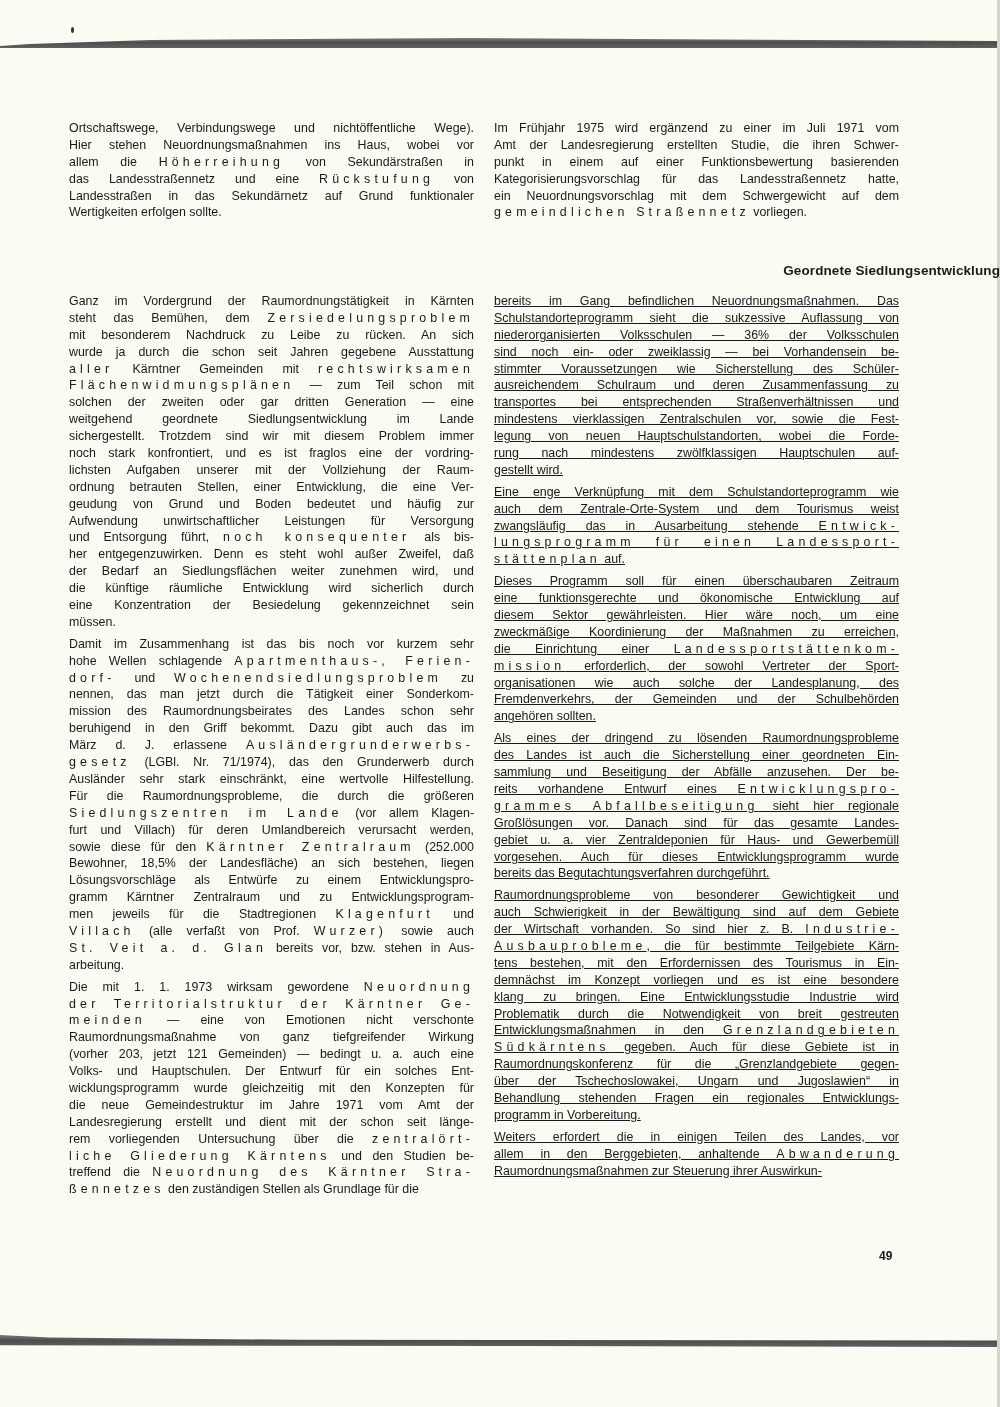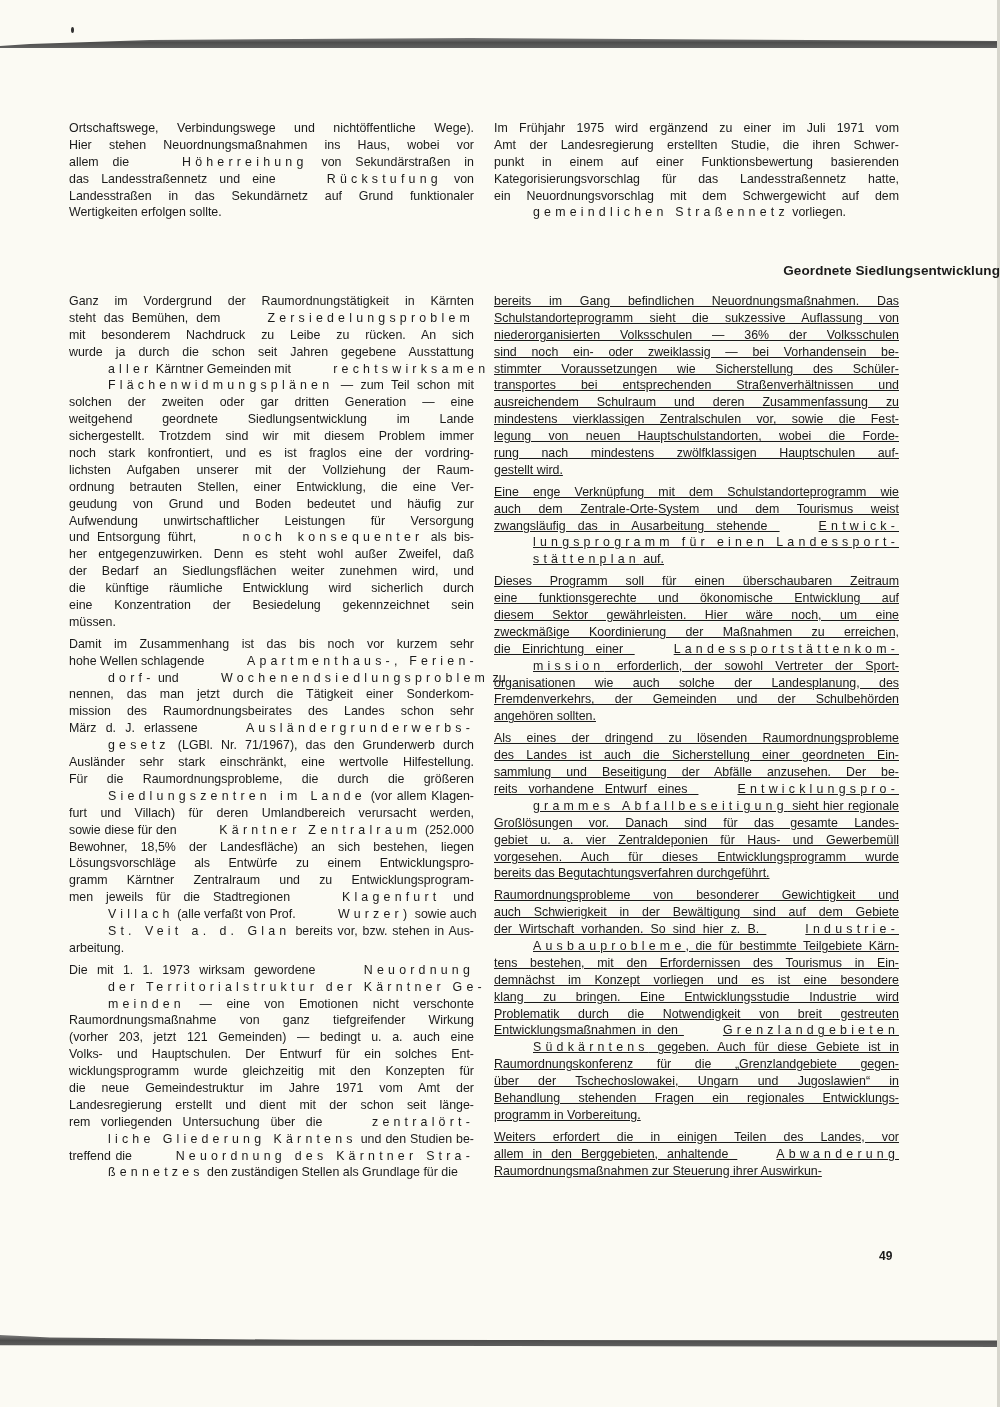--- a/index.html
+++ b/index.html
@@ -18,21 +18,21 @@
   .scan-bar.bottom { top: 1335px; height: 12px; clip-path: polygon(0 0, 5% 20%, 30% 40%, 100% 45%, 100% 100%, 0 85%); }
   .edge-right { position: absolute; right: 0; top: 0; width: 3px; height: 1407px; background: #d6d5cc; }
   .speck { position: absolute; background: #333; border-radius: 50%; }
 
   .col { position: absolute; width: 405px; font-size: 12.4px; line-height: 16.9px; }
   .col.left  { left: 69px; }
   .col.right { left: 494px; }
   .para { margin: 0 0 5px 0; }
   .line { display: block; text-align: justify; text-align-last: justify; white-space: nowrap; height: 16.9px; }
   .line.last { text-align-last: left; }
-  .sp { letter-spacing: 4.2px; margin-left: 39px; }
+  .sp { letter-spacing: 4.2px; }
 
   .heading {
     position: absolute; top: 263px; left: 0; width: 1000px; text-align: right;
     font-size: 13.5px; font-weight: bold; letter-spacing: 0.1px;
   }
   .page-number { position: absolute; top: 1249px; left: 879px; font-size: 12px; font-weight: bold; }
 </style>
 </head>
 <body>
 
@@ -82,22 +82,23 @@
       <span class="line"><span>die künftige räumliche Entwicklung wird sicherlich durch</span></span>
       <span class="line"><span>eine Konzentration der Besiedelung gekennzeichnet sein</span></span>
       <span class="line last"><span>müssen.</span></span>
     </div>
     <div class="para">
       <span class="line"><span>Damit im Zusammenhang ist das bis noch vor kurzem sehr</span></span>
       <span class="line"><span>hohe Wellen schlagende </span><span class="sp">Apartmenthaus-, Ferien-</span></span>
       <span class="line"><span class="sp">dorf-</span><span> und </span><span class="sp">Wochenendsiedlungsproblem</span><span> zu</span></span>
       <span class="line"><span>nennen, das man jetzt durch die Tätigkeit einer Sonderkom-</span></span>
       <span class="line"><span>mission des Raumordnungsbeirates des Landes schon sehr</span></span>
+      <span class="line"><span>beruhigend in den Griff bekommt. Dazu gibt auch das im</span></span>
       <span class="line"><span>März d. J. erlassene </span><span class="sp">Ausländergrunderwerbs-</span></span>
-      <span class="line"><span class="sp">gesetz</span><span> (LGBl. Nr. 71/1967), das den Grunderwerb durch</span></span>
+      <span class="line"><span class="sp">gesetz</span><span> (LGBl. Nr. 71/1974), das den Grunderwerb durch</span></span>
       <span class="line"><span>Ausländer sehr stark einschränkt, eine wertvolle Hilfestellung.</span></span>
       <span class="line"><span>Für die Raumordnungsprobleme, die durch die größeren</span></span>
       <span class="line"><span class="sp">Siedlungszentren im Lande</span><span> (vor allem Klagen-</span></span>
       <span class="line"><span>furt und Villach) für deren Umlandbereich verursacht werden,</span></span>
       <span class="line"><span>sowie diese für den </span><span class="sp">Kärntner Zentralraum</span><span> (252.000</span></span>
       <span class="line"><span>Bewohner, 18,5% der Landesfläche) an sich bestehen, liegen</span></span>
       <span class="line"><span>Lösungsvorschläge als Entwürfe zu einem Entwicklungspro-</span></span>
       <span class="line"><span>gramm Kärntner Zentralraum und zu Entwicklungsprogram-</span></span>
       <span class="line"><span>men jeweils für die Stadtregionen </span><span class="sp">Klagenfurt</span><span> und</span></span>
       <span class="line"><span class="sp">Villach</span><span> (alle verfaßt von Prof. </span><span class="sp">Wurzer)</span><span> sowie auch</span></span>
@@ -120,22 +121,22 @@
       <span class="line last"><span class="sp">ßennetzes</span><span> den zuständigen Stellen als Grundlage für die</span></span>
     </div>
   </div>
 <div class="col right" style="top:293px;text-decoration:underline;">
     <div class="para">
       <span class="line"><span>bereits im Gang befindlichen Neuordnungsmaßnahmen. Das</span></span>
       <span class="line"><span>Schulstandorteprogramm sieht die sukzessive Auflassung von</span></span>
       <span class="line"><span>niederorganisierten Volksschulen — 36% der Volksschulen</span></span>
       <span class="line"><span>sind noch ein- oder zweiklassig — bei Vorhandensein be-</span></span>
       <span class="line"><span>stimmter Voraussetzungen wie Sicherstellung des Schüler-</span></span>
+      <span class="line"><span>ausreichendem Schulraum und deren Zusammenfassung zu</span></span>
       <span class="line"><span>transportes bei entsprechenden Straßenverhältnissen und</span></span>
-      <span class="line"><span>ausreichendem Schulraum und deren Zusammenfassung zu</span></span>
       <span class="line"><span>mindestens vierklassigen Zentralschulen vor, sowie die Fest-</span></span>
       <span class="line"><span>legung von neuen Hauptschulstandorten, wobei die Forde-</span></span>
       <span class="line"><span>rung nach mindestens zwölfklassigen Hauptschulen auf-</span></span>
       <span class="line last"><span>gestellt wird.</span></span>
     </div>
     <div class="para">
       <span class="line"><span>Eine enge Verknüpfung mit dem Schulstandorteprogramm wie</span></span>
       <span class="line"><span>auch dem Zentrale-Orte-System und dem Tourismus weist</span></span>
       <span class="line"><span>zwangsläufig das in Ausarbeitung stehende </span><span class="sp">Entwick-</span></span>
       <span class="line"><span class="sp">lungsprogramm für einen Landessport-</span></span>

